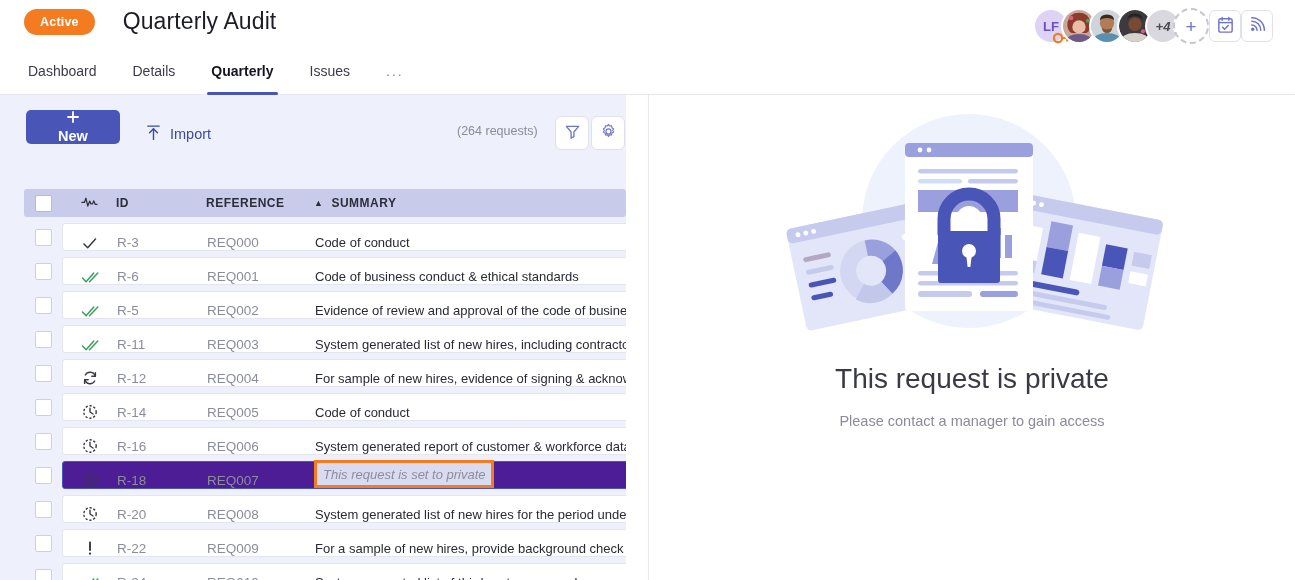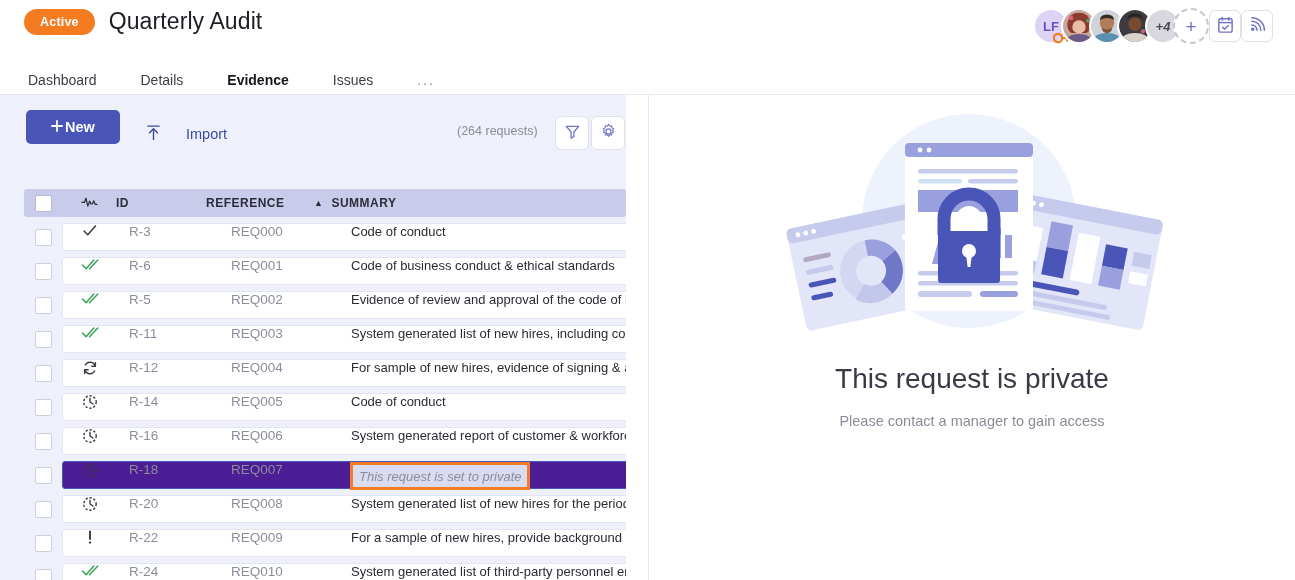--- a/index.html
+++ b/index.html
@@ -10,28 +10,28 @@
     overflow: hidden;
     -webkit-font-smoothing: antialiased;
   }
   .app { position: relative; width: 1295px; height: 580px; }
 
   
   .header {
     position: absolute; left: 0; top: 0; width: 1295px; height: 95px;
     background: #ffffff; border-bottom: 1px solid #e6e8ef;
   }
-  .title-row { position: absolute; left: 24px; top: 8px; display: flex; align-items: center; gap: 14px; }
+  .title-row { position: absolute; left: 24px; top: 8px; display: flex; align-items: center; gap: 28px; }
   .status-pill {
     background: #f47b20; color: #fff; font-size: 12.5px; font-weight: 700;
     border-radius: 14px; padding: 6px 16px; letter-spacing: .2px;
   }
   .page-title { font-size: 23px; color: #1d1d26; font-weight: 400; letter-spacing: .1px; }
 
-  .tabs { position: absolute; left: 24px; top: 72px; display: flex; gap: 8px; }
+  .tabs { position: absolute; left: 24px; top: 63px; display: flex; gap: 0; }
   .tab {
     font-size: 14px; color: #3c3c48; padding: 0 18px 14px 18px; position: relative;
     cursor: pointer; white-space: nowrap;
   }
   .tab:first-child { padding-left: 4px; }
   .tab.active { font-weight: 700; color: #15151d; }
   .tab.active::after {
     content: ""; position: absolute; left: 14px; right: 14px; bottom: 0;
     height: 3px; background: #4a55b8; border-radius: 2px;
   }
@@ -76,25 +76,25 @@
   .right-pane {
     position: absolute; left: 649px; top: 95px; width: 646px; height: 485px; background: #fff;
   }
 
   
   .toolbar { position: absolute; left: 0; top: 0; width: 626px; height: 76px; }
   .btn-new {
     position: absolute; left: 26px; top: 117px; margin-top: -102px;
     width: 94px; height: 34px; background: #4a55b8; color: #fff; border-radius: 5px;
     display: flex; align-items: center; justify-content: center; gap: 2px;
-    font-size: 14.5px; font-weight: 700; cursor: pointer;
+    font-size: 14.5px; font-weight: 700; cursor: pointer; flex-direction: column;
   }
   .btn-import {
     position: absolute; left: 146px; top: 22px; height: 34px;
-    display: flex; align-items: center; gap: 25px; color: #3c4a9e;
+    display: flex; align-items: center; gap: 9px; color: #3c4a9e;
     font-size: 14.5px; cursor: pointer;
   }
   .req-count {
     position: absolute; left: 457px; top: 29px; font-size: 12.5px; color: #8b8b99;
   }
   .tb-icon {
     position: absolute; top: 21px; width: 34px; height: 34px;
     border: 1px solid #dfe0ea; border-radius: 6px; background: #fff;
     display: flex; align-items: center; justify-content: center; cursor: pointer;
   }
@@ -126,23 +126,22 @@
 
   .rows { margin-top: 6px; }
   .row-wrap { display: flex; align-items: center; height: 28px; margin-bottom: 6px; }
   .chk-cell { width: 38px; display: flex; justify-content: center; flex: none; }
   .chk {
     width: 17px; height: 17px; background: #fff; border: 1px solid #cfd0dd; border-radius: 2px;
     cursor: pointer;
   }
   .row-card {
     flex: 1 1 auto; height: 28px; background: #fff; border: 1px solid #e4e5ee;
-    border-radius: 3px; display: flex; align-items: flex-start; min-width: 0;
+    border-radius: 3px; display: flex; align-items: flex-end; min-width: 0;
     position: relative;
-    gap: 12px;
   }
   .row-card.selected { background: #4c1d95; border: 1.5px solid #4a55b8; }
   .cell-stat { width: 54px; display: flex; justify-content: center; align-items: center; flex: none; }
   .cell-id   { width: 90px; font-size: 13.5px; color: #8c8d9c; flex: none; }
   .cell-ref  { width: 108px; font-size: 13.5px; color: #8c8d9c; flex: none; }
   .cell-sum  {
     flex: 1 1 auto; font-size: 13px; color: #2a2a35; white-space: nowrap;
     overflow: hidden; min-width: 0; padding-right: 6px;
   }
   .cell-sum.private {
@@ -168,21 +167,21 @@
   <div class="header">
 
     <div class="title-row">
       <div class="status-pill">Active</div>
       <div class="page-title">Quarterly Audit</div>
     </div>
 
     <div class="tabs">
       <div class="tab">Dashboard</div>
       <div class="tab">Details</div>
-      <div class="tab active">Evidence</div>
+      <div class="tab active">Quarterly</div>
       <div class="tab">Issues</div>
       <div class="tab more">...</div>
     </div>
 
     <div class="header-right">
       <div class="avatars">
 
         <div class="avatar av-initials">
           <span>LF</span>
           <span class="key-badge">

